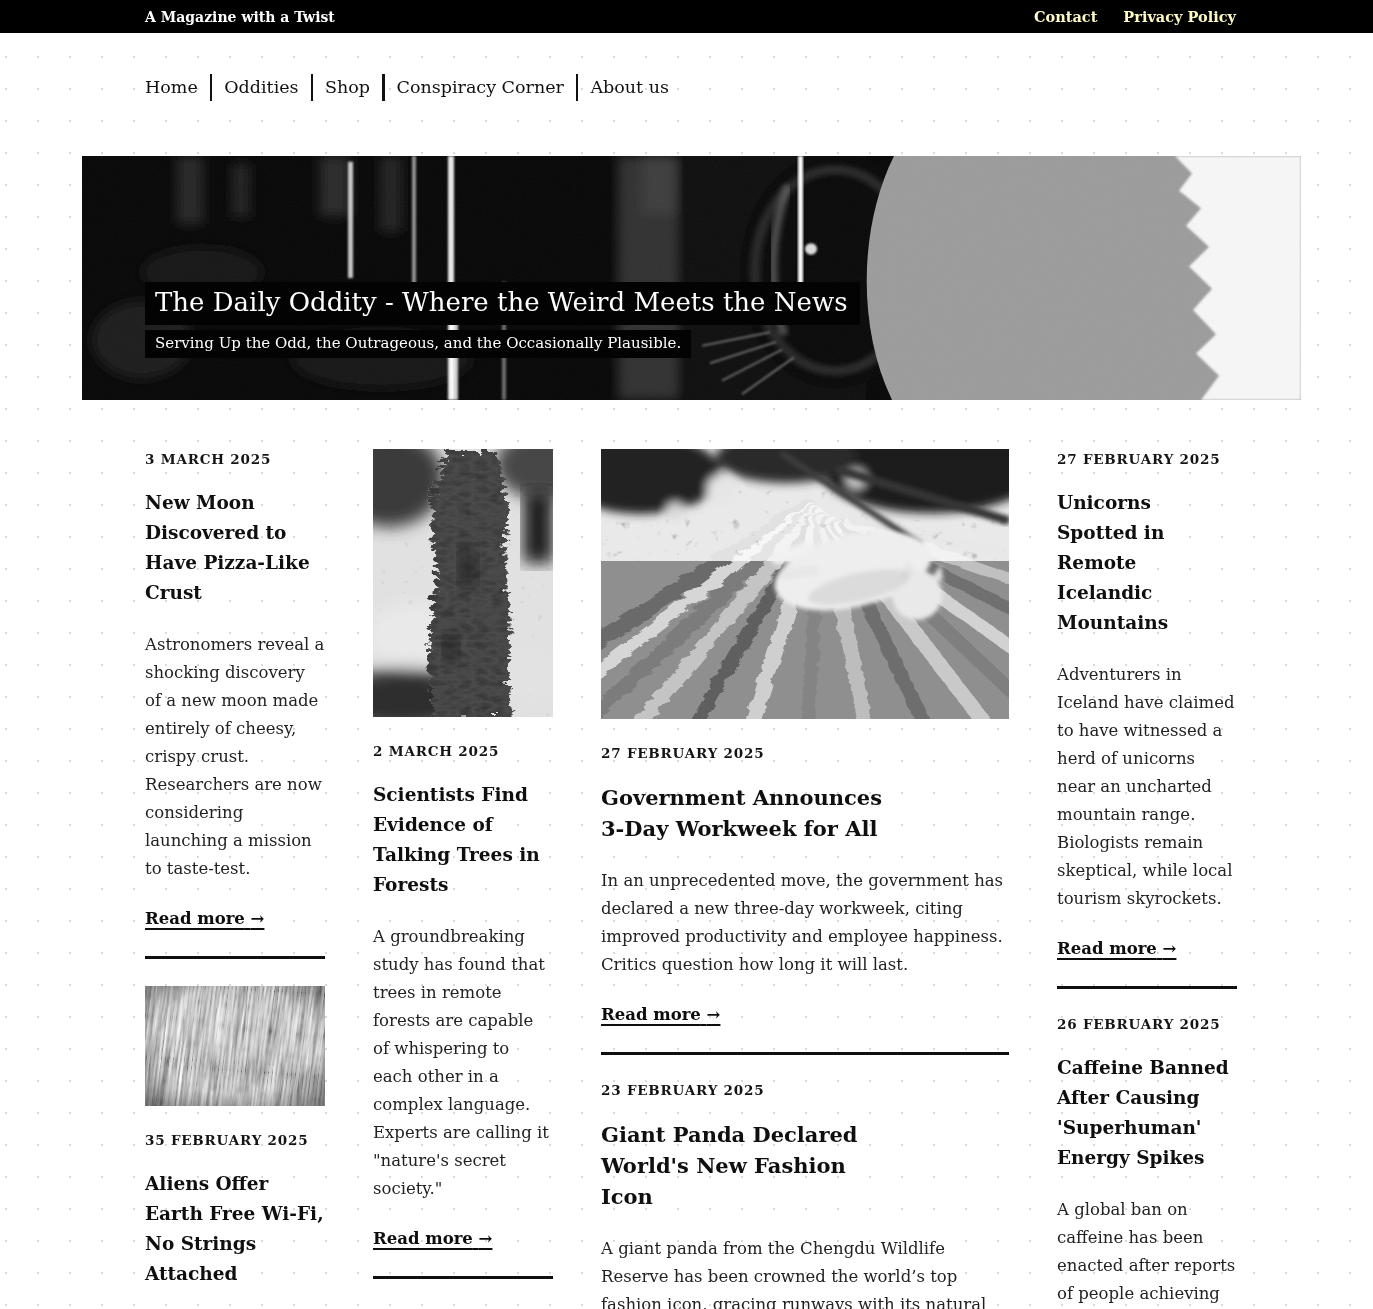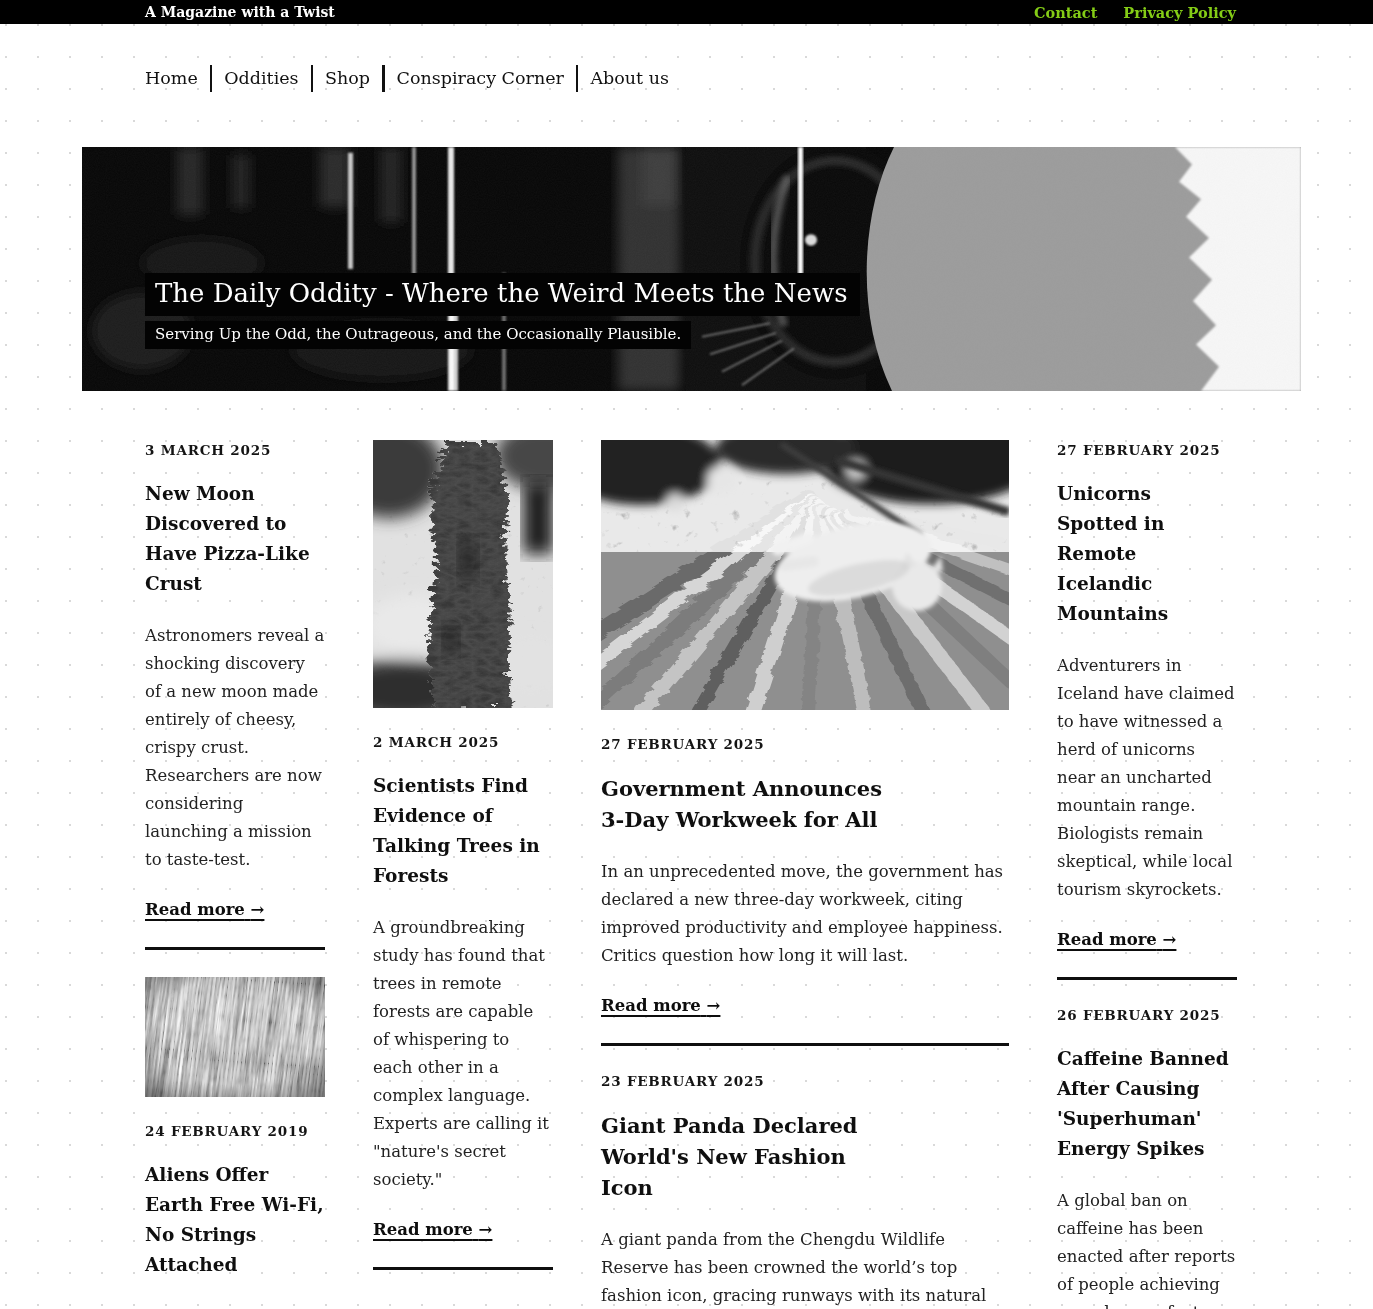--- a/index.html
+++ b/index.html
@@ -7,27 +7,27 @@
   body {
     font-family:"DejaVu Serif","Liberation Serif",serif;
     color:#1c1c1c;
     background-color:#ffffff;
     background-image:radial-gradient(circle,#d9d9d9 1.3px,rgba(0,0,0,0) 1.45px);
     background-size:32px 32px;
     background-position:22px 9px;
   }
   
   .topbar {
-    height:24px; background:#000; color:#fff;
+    height:33px; background:#000; color:#fff;
     display:flex; justify-content:space-between; align-items:center;
     padding:0 137px 0 145px;
   }
   .topbar .tagline { font-size:14px; font-weight:bold; }
   .topbar .links { display:flex; gap:26px; }
-  .topbar a { color:#84cc16; text-decoration:none; font-size:14.5px; font-weight:bold; cursor:pointer; }
+  .topbar a { color:#fef9c3; text-decoration:none; font-size:14.5px; font-weight:bold; cursor:pointer; }
   
   .siteheader {
     height:108px; display:flex; justify-content:space-between; align-items:center;
     padding:0 135px 0 145px;
   }
   .sitetitle { font-size:29px; font-weight:bold; color:#0d0d0d; letter-spacing:0.2px; cursor:pointer; }
   .mainnav { display:flex; list-style:none; }
   .mainnav li { display:flex; align-items:center; }
   .mainnav a { color:#111; text-decoration:none; font-size:17.5px; padding:0 12px; cursor:pointer; }
   .mainnav li + li::before { content:""; display:block; width:2.5px; height:27px; background:#111; }
@@ -194,21 +194,21 @@
               <stop offset="100%" stop-color="#000" stop-opacity="0.45"></stop>
             </radialGradient>
           </defs>
           <rect width="180" height="120" fill="#6d6d6d"></rect>
           <g transform="rotate(7 90 60)">
             <rect x="-25" y="-20" width="230" height="165" filter="url(#furF)"></rect>
           </g>
           <rect width="180" height="120" fill="url(#furV)"></rect>
         </svg>
       </figure>
-      <div class="date">24 FEBRUARY 2019</div>
+      <div class="date">35 FEBRUARY 2025</div>
       <h2 class="headline">Aliens Offer Earth Free Wi-Fi, No Strings Attached</h2>
 
     </article>
   </div>
 
   <div class="col">
     <article class="post">
       <figure class="thumb">
         <svg width="180" height="268" viewBox="0 0 180 268" aria-hidden="true">
           <defs>

